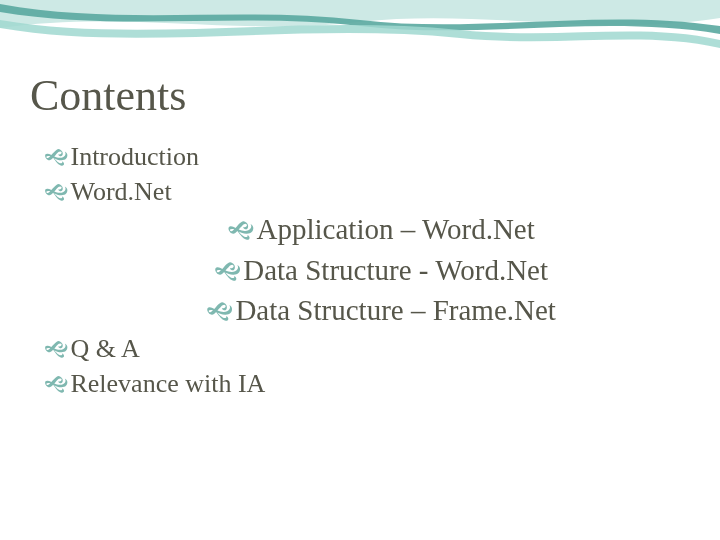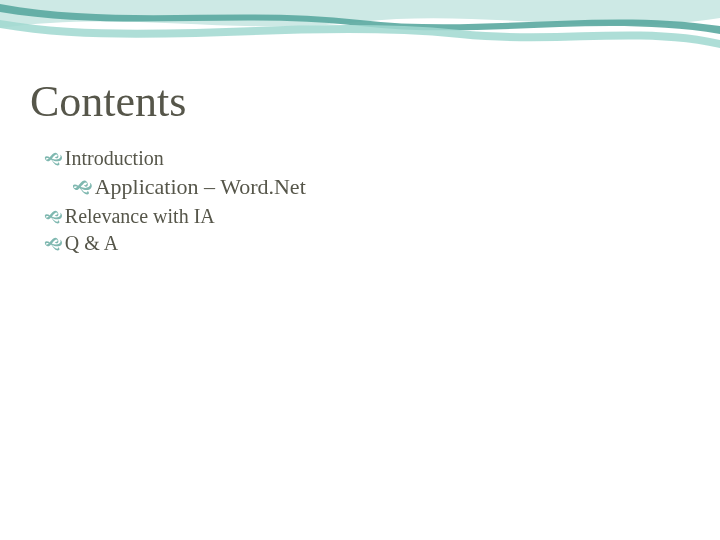--- a/index.html
+++ b/index.html
@@ -27,35 +27,35 @@
     top: 70px;
     left: 30px;
     right: 30px;
   }
   .title {
     font-size: 44px;
     color: #56564a;
     font-weight: normal;
     margin-bottom: 18px;
     font-family: Georgia, serif;
-    margin-top: 6px;
   }
   .bullet-list {
     list-style: none;
     color: #56564a;
   }
   .level1 {
-    font-size: 20px;
+    font-size: 26px;
     line-height: 1.35;
     padding-left: 14px;
   }
   .level2 {
-    font-size: 22px;
+    font-size: 29px;
     line-height: 1.4;
     padding-left: 42px;
+    text-align: center;
   }
   .bullet {
     color: #7fb8b0;
     font-size: 0.9em;
     margin-right: 2px;
     display: inline-block;
     vertical-align: baseline;
   }
   .level1 .bullet { font-size: 0.85em; }
   .level2 .bullet { font-size: 0.85em; }
@@ -68,17 +68,20 @@
     <path d="M0,0 L720,0 L720,18 C600,38 480,8 360,22 C240,36 120,10 0,28 Z" fill="#cde9e5"></path>
     <path d="M0,4 C120,26 240,6 360,20 C480,34 600,8 720,26 L720,34 C600,14 480,40 360,26 C240,12 120,32 0,12 Z" fill="#5aa8a0" opacity="0.9"></path>
     <path d="M0,20 C140,44 300,14 460,30 C560,40 640,22 720,40 L720,48 C640,30 560,48 460,38 C300,22 140,52 0,28 Z" fill="#a0d8d0" opacity="0.85"></path>
   </svg>
 </div>
 
 <div class="content">
   <h1 class="title">Contents</h1>
   <ul class="bullet-list">
     <li class="level1"><span class="bullet">🙝</span><span>Introduction</span></li>
+    <li class="level1"><span class="bullet">🙝</span><span>Word.Net</span></li>
     <li class="level2"><span class="bullet">🙝</span><span>Application – Word.Net</span></li>
+    <li class="level2"><span class="bullet">🙝</span><span>Data Structure - Word.Net</span></li>
+    <li class="level2"><span class="bullet">🙝</span><span>Data Structure – Frame.Net</span></li>
+    <li class="level1"><span class="bullet">🙝</span><span>Q &amp; A</span></li>
     <li class="level1"><span class="bullet">🙝</span><span>Relevance with IA</span></li>
-    <li class="level1"><span class="bullet">🙝</span><span>Q &amp; A</span></li>
   </ul>
 </div>
 
 </body></html>

